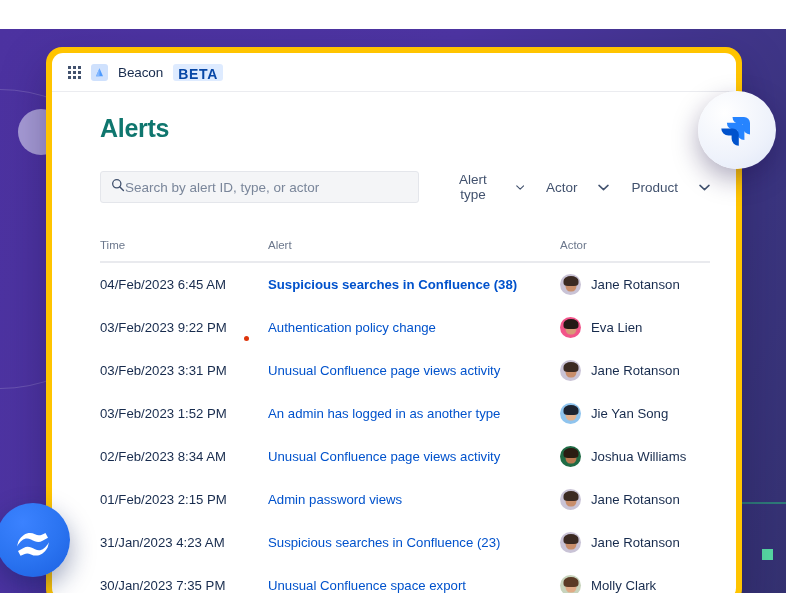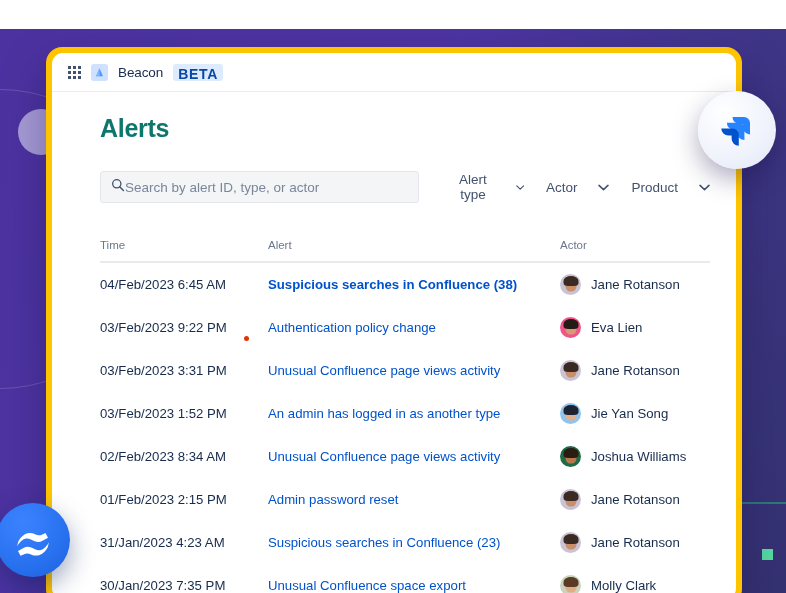--- a/index.html
+++ b/index.html
@@ -399,21 +399,21 @@
                     <span class="avatar" style="background: rgb(31, 107, 69);">
                       <span class="face" style="background: rgb(184, 120, 79);"></span>
                       <span class="hair" style="background: rgb(42, 28, 18);"></span>
                     </span>
                     <span class="actor-name">Joshua Williams</span>
                   </div>
                 </td>
               </tr>
               <tr>
                 <td class="cell-time">01/Feb/2023 2:15 PM</td>
-                <td><a class="alert-link">Admin password reset</a></td>
+                <td><a class="alert-link">Admin password views</a></td>
                 <td>
                   <div class="actor-cell">
                     <span class="avatar" style="background: rgb(201, 195, 214);">
                       <span class="face" style="background: rgb(201, 142, 107);"></span>
                       <span class="hair" style="background: rgb(59, 42, 34);"></span>
                     </span>
                     <span class="actor-name">Jane Rotanson</span>
                   </div>
                 </td>
               </tr>

